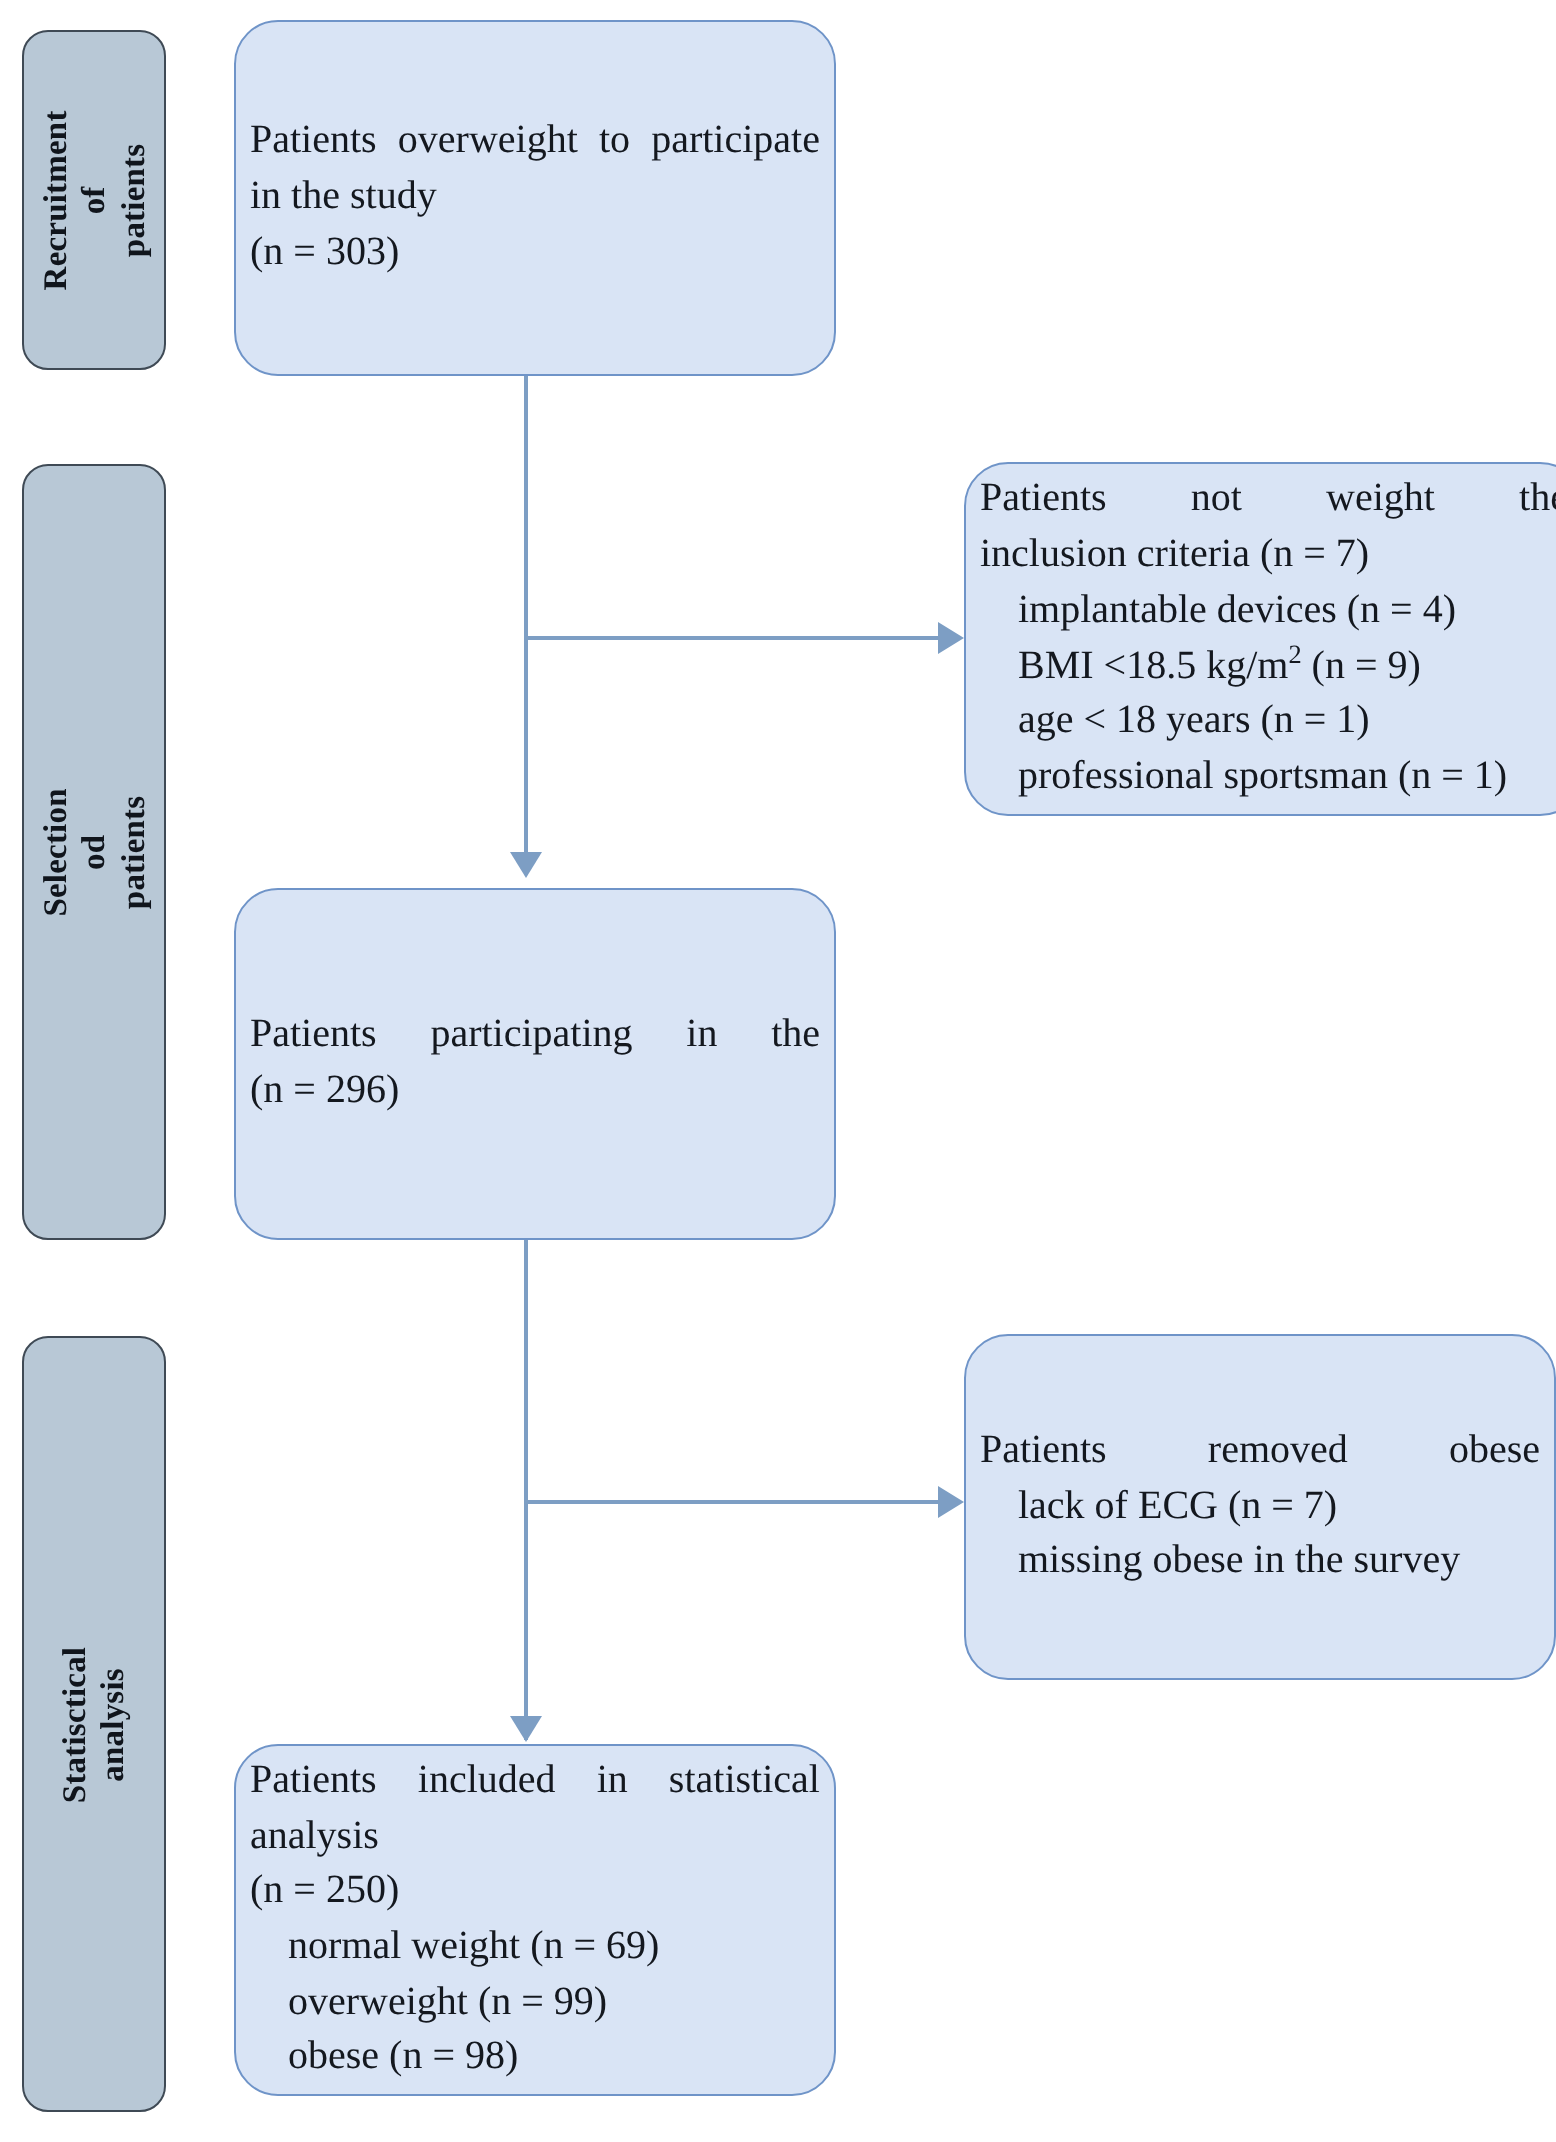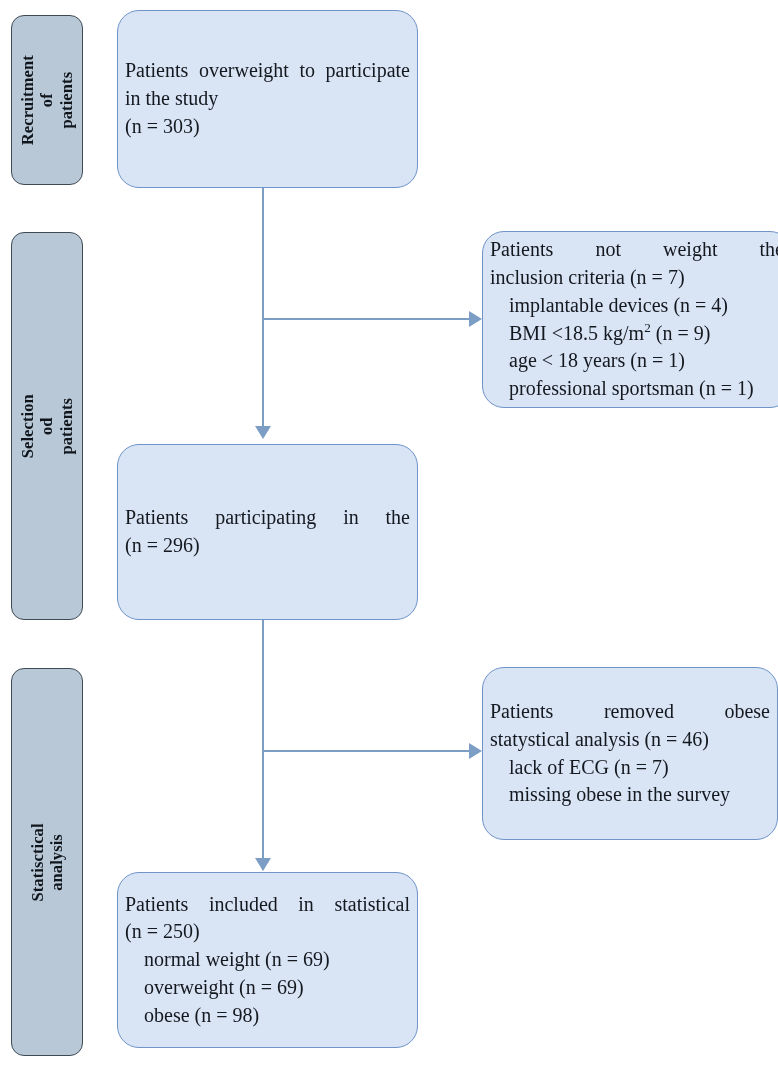--- a/index.html
+++ b/index.html
@@ -149,34 +149,34 @@
     </div>
   </div>
 
   <div class="box" style="left:482px;top:667px;width:296px;height:173px;">
     <div class="box-inner">
       <div class="ln just">
         <span>Patients</span>
         <span>removed</span>
         <span>obese</span>
       </div>
-      <div class="ln">statystical analysis (n = 46)</div>
       <div class="ln ind">lack of ECG (n = 7)</div>
       <div class="ln ind">missing obese in the survey</div>
     </div>
   </div>
 
   <div class="box" style="left:117px;top:872px;width:301px;height:176px;">
     <div class="box-inner">
       <div class="ln just">
         <span>Patients</span>
         <span>included</span>
         <span>in</span>
         <span>statistical</span>
       </div>
+      <div class="ln">analysis</div>
       <div class="ln">(n = 250)</div>
       <div class="ln ind">normal weight (n = 69)</div>
-      <div class="ln ind">overweight (n = 69)</div>
+      <div class="ln ind">overweight (n = 99)</div>
       <div class="ln ind">obese (n = 98)</div>
     </div>
   </div>
 
 </div>
 
 </body></html>

